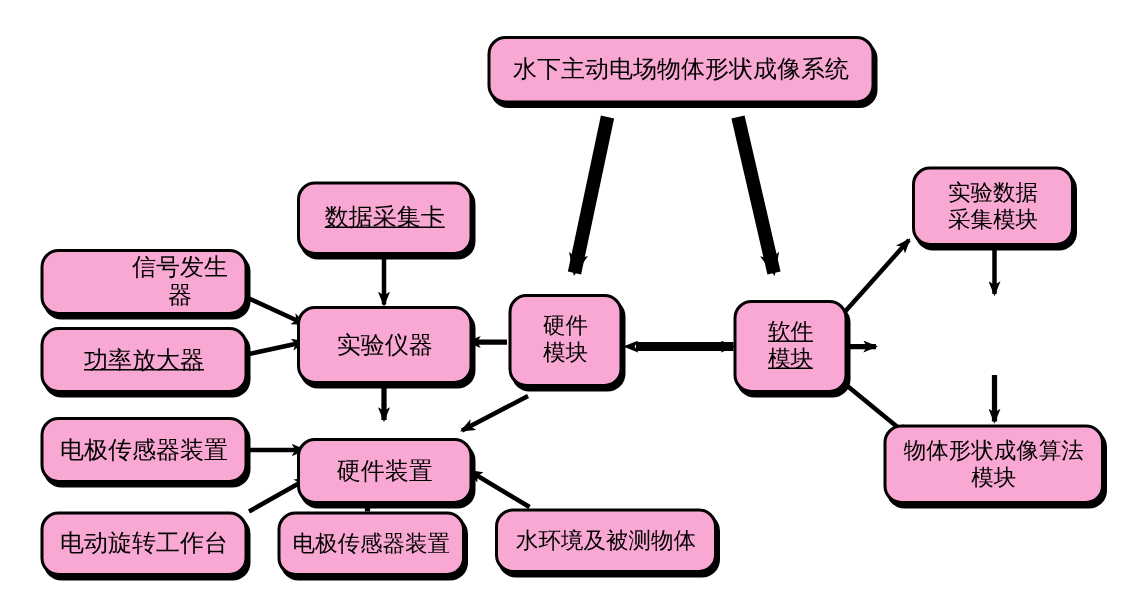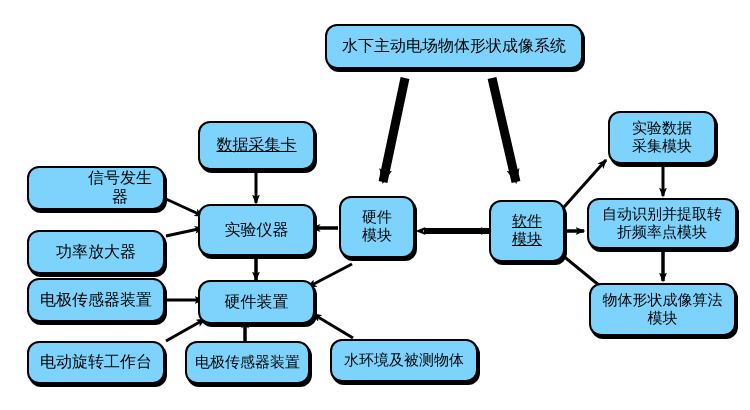--- a/index.html
+++ b/index.html
@@ -9,21 +9,21 @@
     background:#ffffff;
     font-family:"DejaVu Sans","Liberation Sans",sans-serif;
     overflow:hidden;
   }
   #svg-layer{position:absolute;left:0;top:0;width:750px;height:410px;}
   .node{
     position:absolute;
     box-sizing:border-box;
     border:2.5px solid #000;
     border-radius:12px;
-    background:#7dd3fc;
+    background:#f9a8d4;
     display:flex;
     align-items:center;
     justify-content:center;
     text-align:center;
     color:#000;
     line-height:1.18;
     z-index:3;
     box-shadow:2px 3px 0 #000;
   }
   .node span{display:block;padding:0 4px;white-space:pre-line;}
@@ -118,60 +118,56 @@
 
   <div class="node t15" style="left:489px;top:200px;width:76px;height:62px;text-decoration:underline;">
     <span>软件
 模块</span>
   </div>
 
   <div class="node t16" style="left:27px;top:166px;width:138px;height:44px;padding-left:48px;">
     <span>信号发生器</span>
   </div>
 
-  <div class="node t16" style="left:27px;top:230px;width:138px;height:44px;">
+  <div class="node t16" style="left:27px;top:218px;width:138px;height:44px;text-decoration:underline;">
     <span>功率放大器</span>
   </div>
 
   <div class="node t16" style="left:198px;top:121px;width:117px;height:49px;text-decoration:underline;">
     <span>数据采集卡</span>
   </div>
 
   <div class="node t16" style="left:198px;top:204px;width:117px;height:52px;">
     <span>实验仪器</span>
   </div>
 
   <div class="node t16" style="left:27px;top:278px;width:138px;height:44px;">
     <span>电极传感器装置</span>
   </div>
 
-  <div class="node t16" style="left:198px;top:280px;width:117px;height:44px;">
+  <div class="node t16" style="left:198px;top:292px;width:117px;height:44px;">
     <span>硬件装置</span>
   </div>
 
   <div class="node t16" style="left:27px;top:341px;width:138px;height:43px;">
     <span>电动旋转工作台</span>
   </div>
 
   <div class="node t15" style="left:185px;top:341px;width:125px;height:43px;">
     <span>电极传感器装置</span>
   </div>
 
   <div class="node t15" style="left:330px;top:339px;width:148px;height:43px;">
     <span>水环境及被测物体</span>
   </div>
 
   <div class="node t15" style="left:608px;top:111px;width:108px;height:53px;justify-content:center;">
     <span>实验数据
 采集模块</span>
   </div>
 
-  <div class="node t15" style="left:587px;top:198px;width:150px;height:51px;">
-    <span>自动识别并提取转
-折频率点模块</span>
-  </div>
 
   <div class="node t15" style="left:589px;top:283px;width:147px;height:53px;">
     <span>物体形状成像算法
 模块</span>
   </div>
 
 </div>
 
 </body></html>

